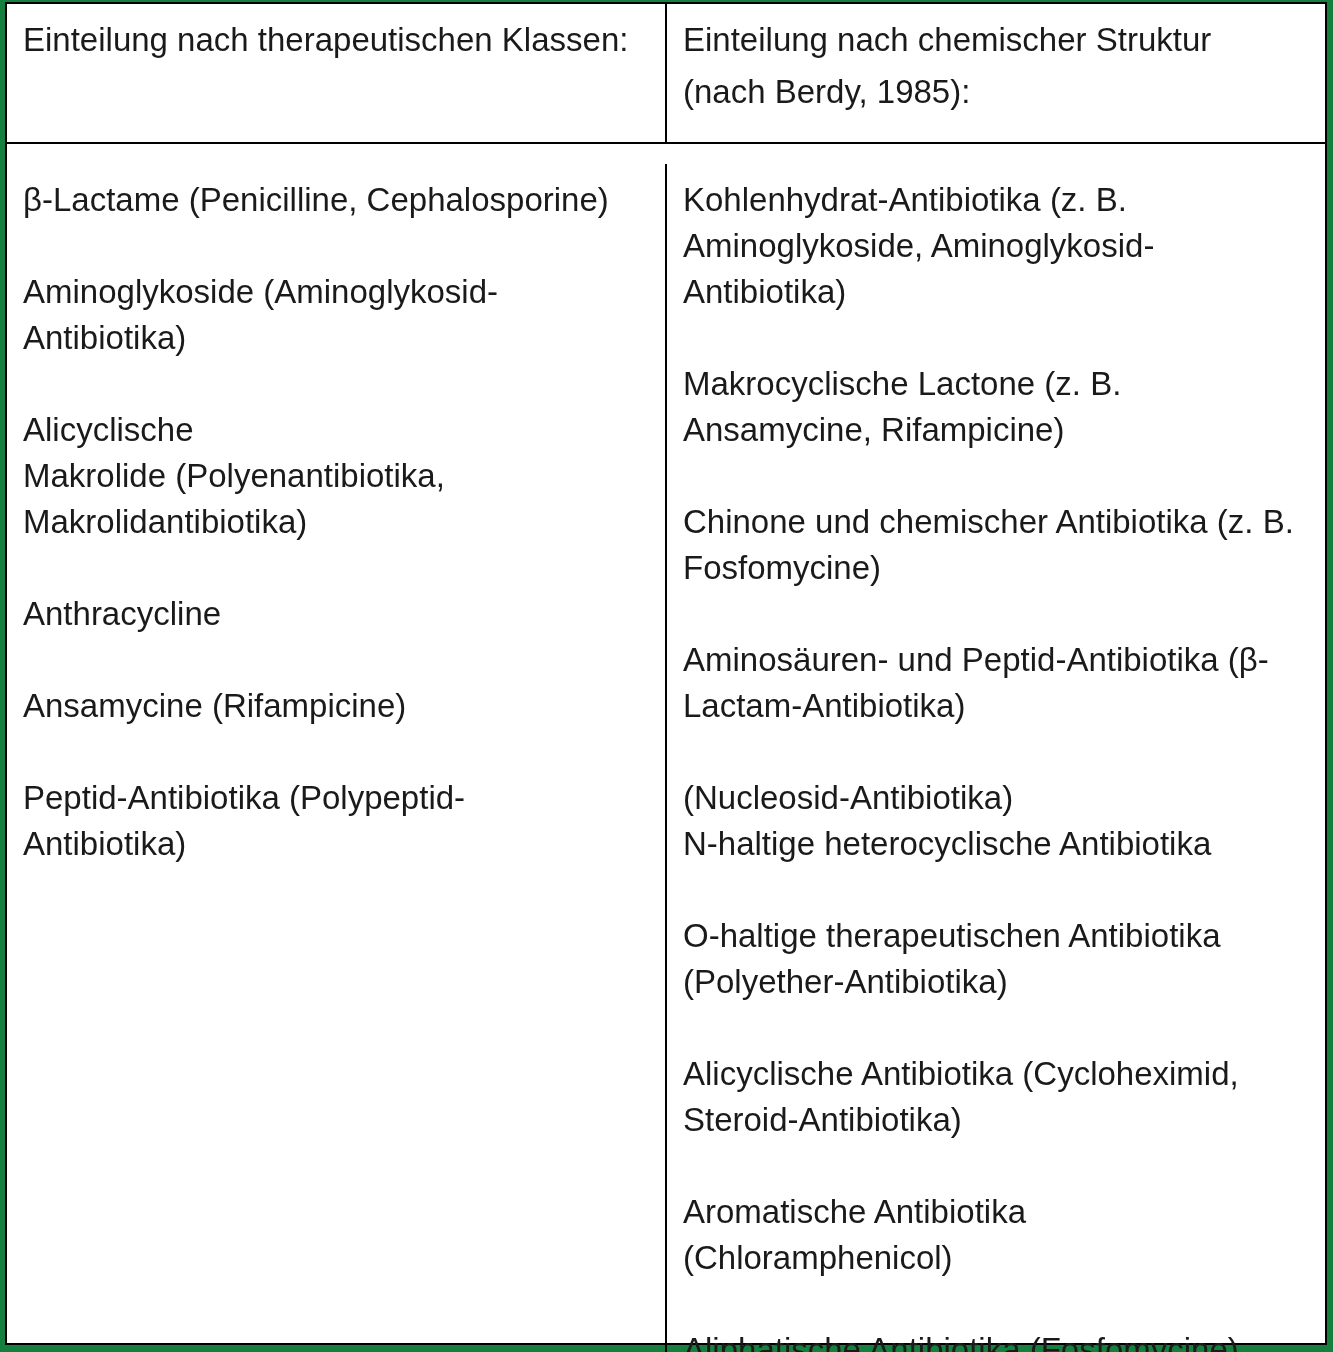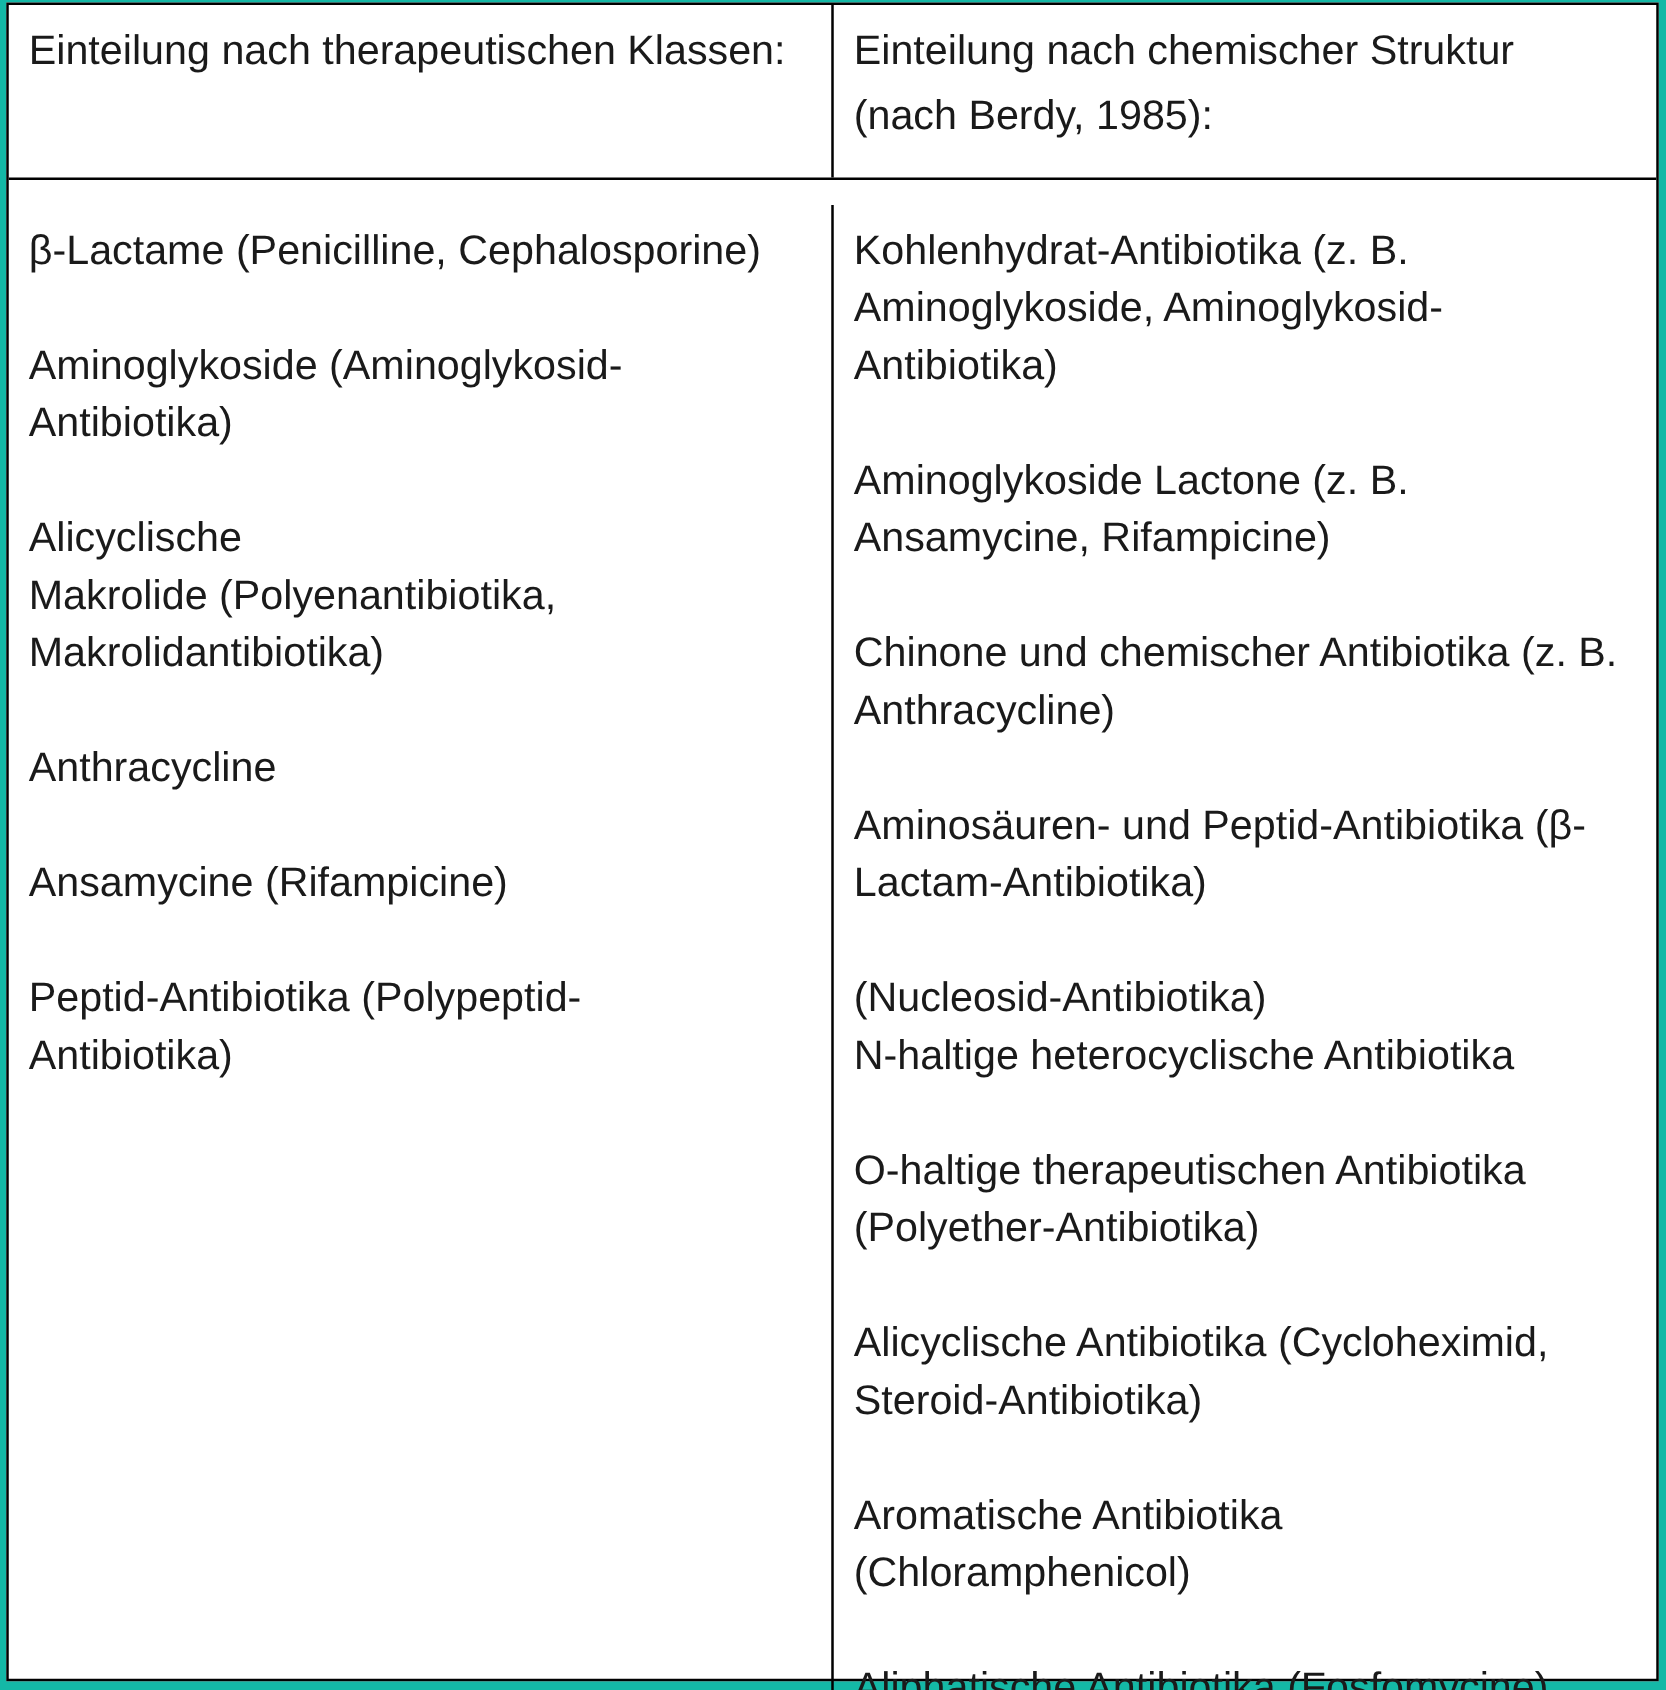--- a/index.html
+++ b/index.html
@@ -9,21 +9,21 @@
   html,body{
     margin:0;padding:0;
     background:#ffffff;
     width:1333px;height:1352px;
     font-family:"Liberation Sans",sans-serif;
     color:var(--text-color);
   }
   .page{
     position:relative;
     width:1333px;height:1352px;
-    background:#14b8a6;
+    background:#15803d;
     overflow:hidden;
   }
   .ttable{
     position:absolute;
     left:5px;top:2px;
     width:1322px;height:1343px;
     box-sizing:border-box;
     border:2px solid var(--border-color);
     display:flex;
     flex-direction:column;
@@ -107,26 +107,26 @@
             <div class="line">Antibiotika)</div>
           </div>
         </div>
       <div class="cell c1">
           <div class="para">
             <div class="line">Kohlenhydrat-Antibiotika (z. B.</div>
             <div class="line">Aminoglykoside, Aminoglykosid-</div>
             <div class="line">Antibiotika)</div>
           </div>
           <div class="para">
-            <div class="line">Aminoglykoside Lactone (z. B.</div>
+            <div class="line">Makrocyclische Lactone (z. B.</div>
             <div class="line">Ansamycine, Rifampicine)</div>
           </div>
           <div class="para">
             <div class="line">Chinone und chemischer Antibiotika (z. B.</div>
-            <div class="line">Anthracycline)</div>
+            <div class="line">Fosfomycine)</div>
           </div>
           <div class="para">
             <div class="line">Aminosäuren- und Peptid-Antibiotika (β-</div>
             <div class="line">Lactam-Antibiotika)</div>
           </div>
           <div class="para">
             <div class="line">(Nucleosid-Antibiotika)</div>
             <div class="line">N-haltige heterocyclische Antibiotika</div>
           </div>
           <div class="para">

